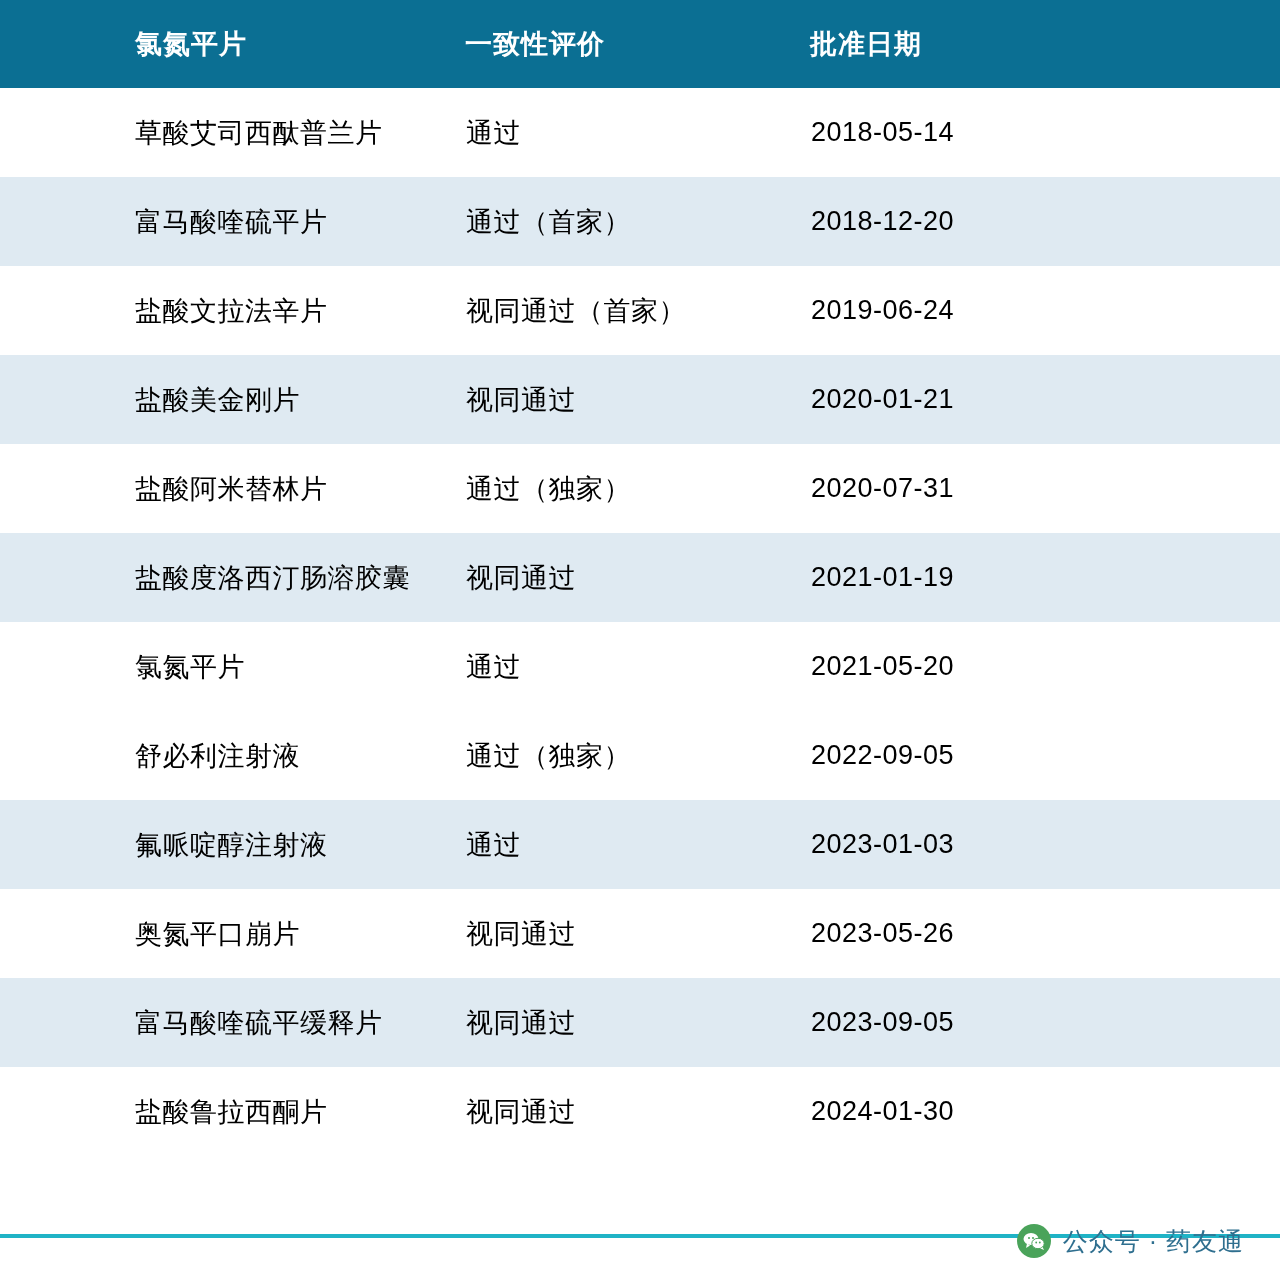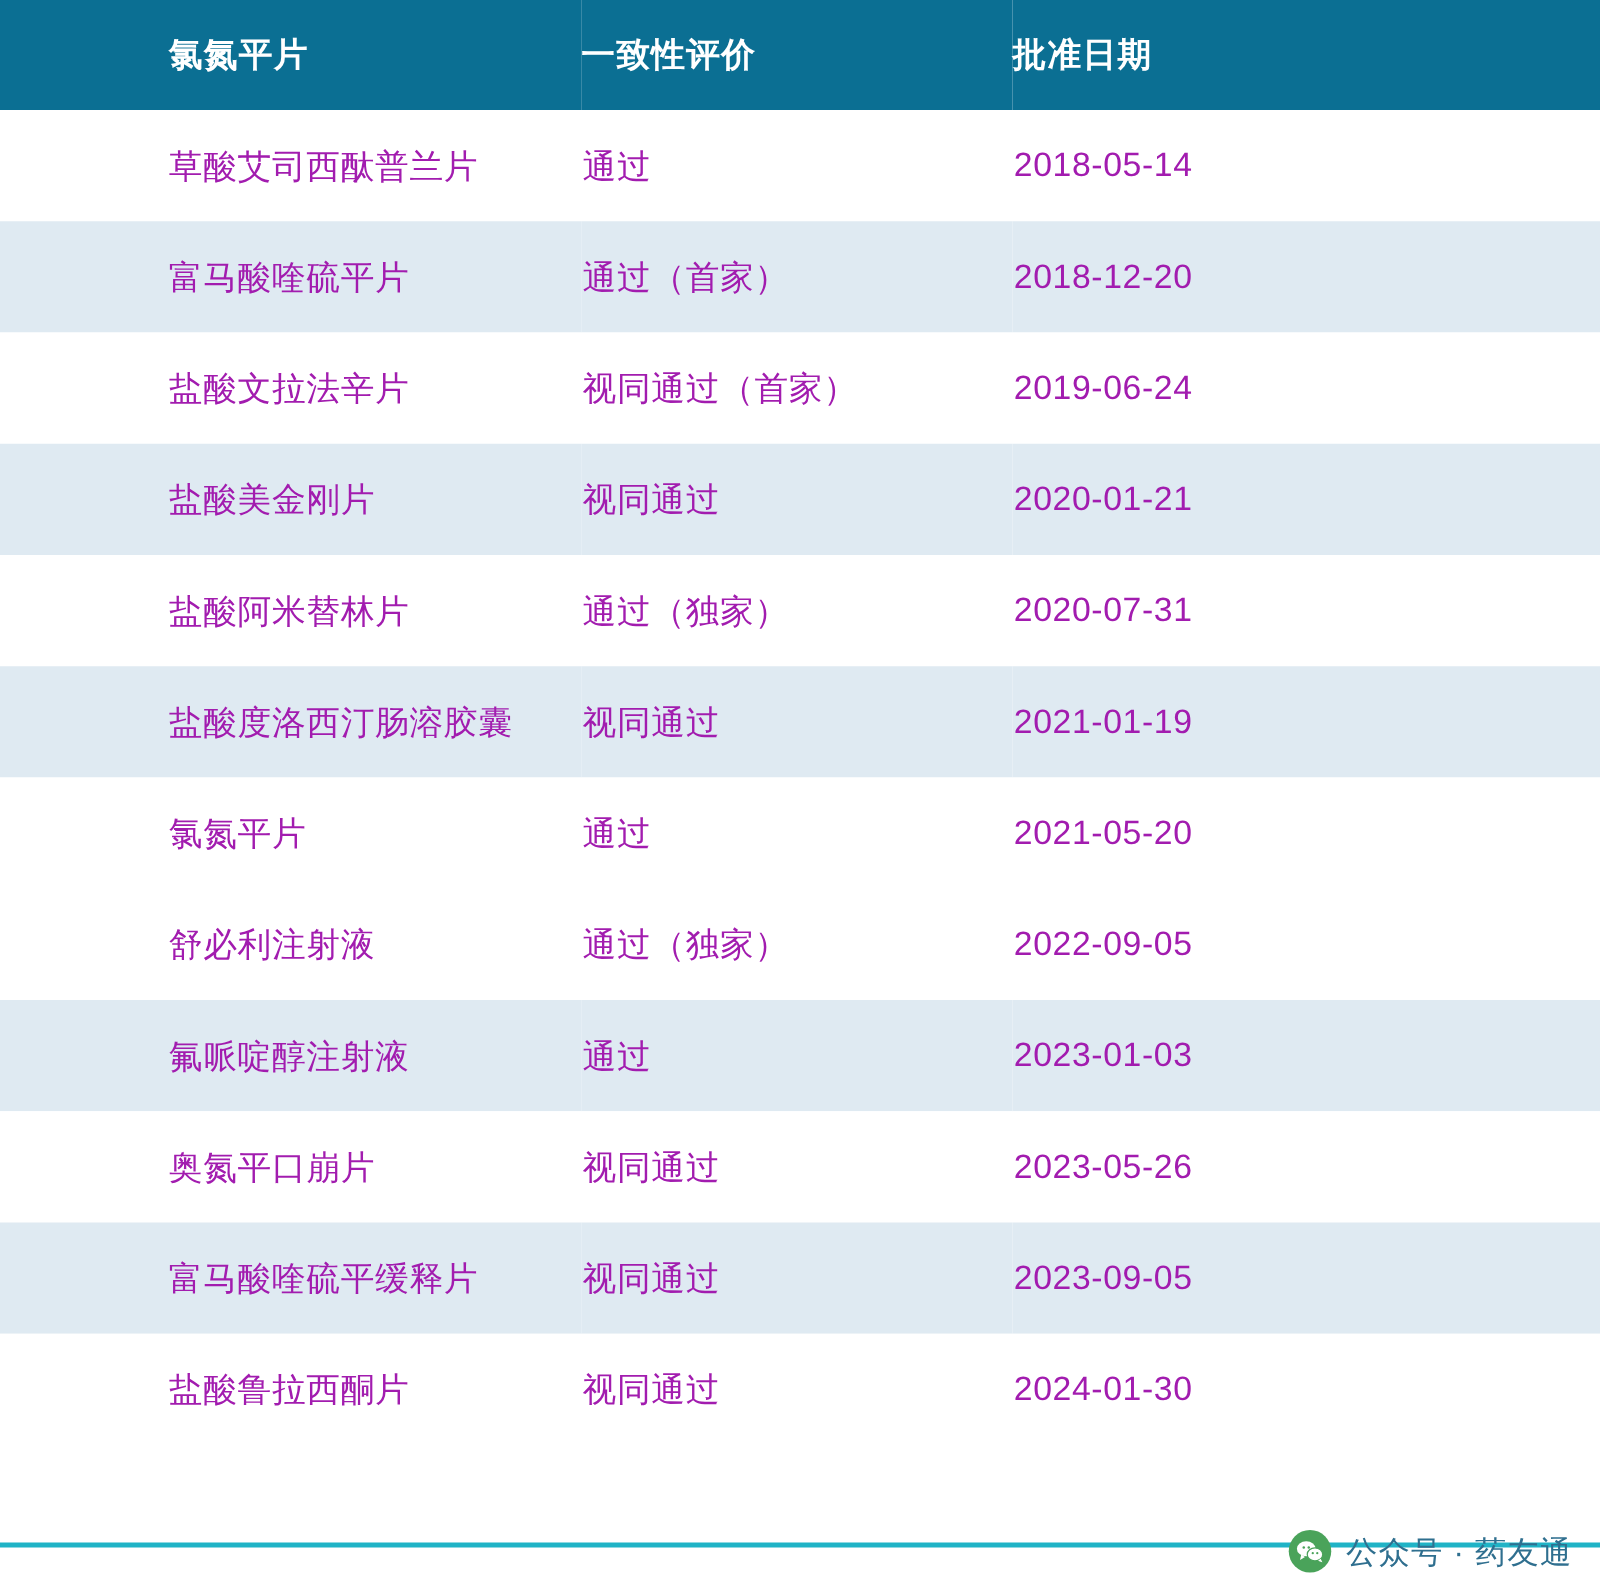--- a/index.html
+++ b/index.html
@@ -38,21 +38,21 @@
     padding: 0 0 0 0;
     vertical-align: middle;
     letter-spacing: 1px;
   }
   thead th.h-name { padding-left: 135px; }
   thead th.h-eval { padding-left: 0px; }
   thead th.h-date { padding-left: 0px; }
 
   tbody td {
     font-size: 27px;
-    color: #a21caf;
+    color: #000000;
     height: 87px;
     vertical-align: middle;
     text-align: left;
     letter-spacing: 0.5px;
   }
   tbody td.td-name { padding-left: 135px; }
   tbody tr.odd-row td { background: #ffffff; }
   tbody tr.even-row td { background: #dfeaf2; margin-top: 28px; }
 
   .footer-bar {
@@ -66,21 +66,21 @@
   .footer-rule {
     position: absolute;
     left: 0;
     top: 1234px;
     width: 1280px;
     height: 4px;
     background: #1fb3c6;
   }
   .wechat-badge {
     position: absolute;
-    right: 22px;
+    right: 36px;
     top: 1224px;
     display: flex;
     align-items: center;
     gap: 12px;
   }
   .wechat-icon {
     width: 34px;
     height: 34px;
     border-radius: 50%;
     background: #4aa35a;

